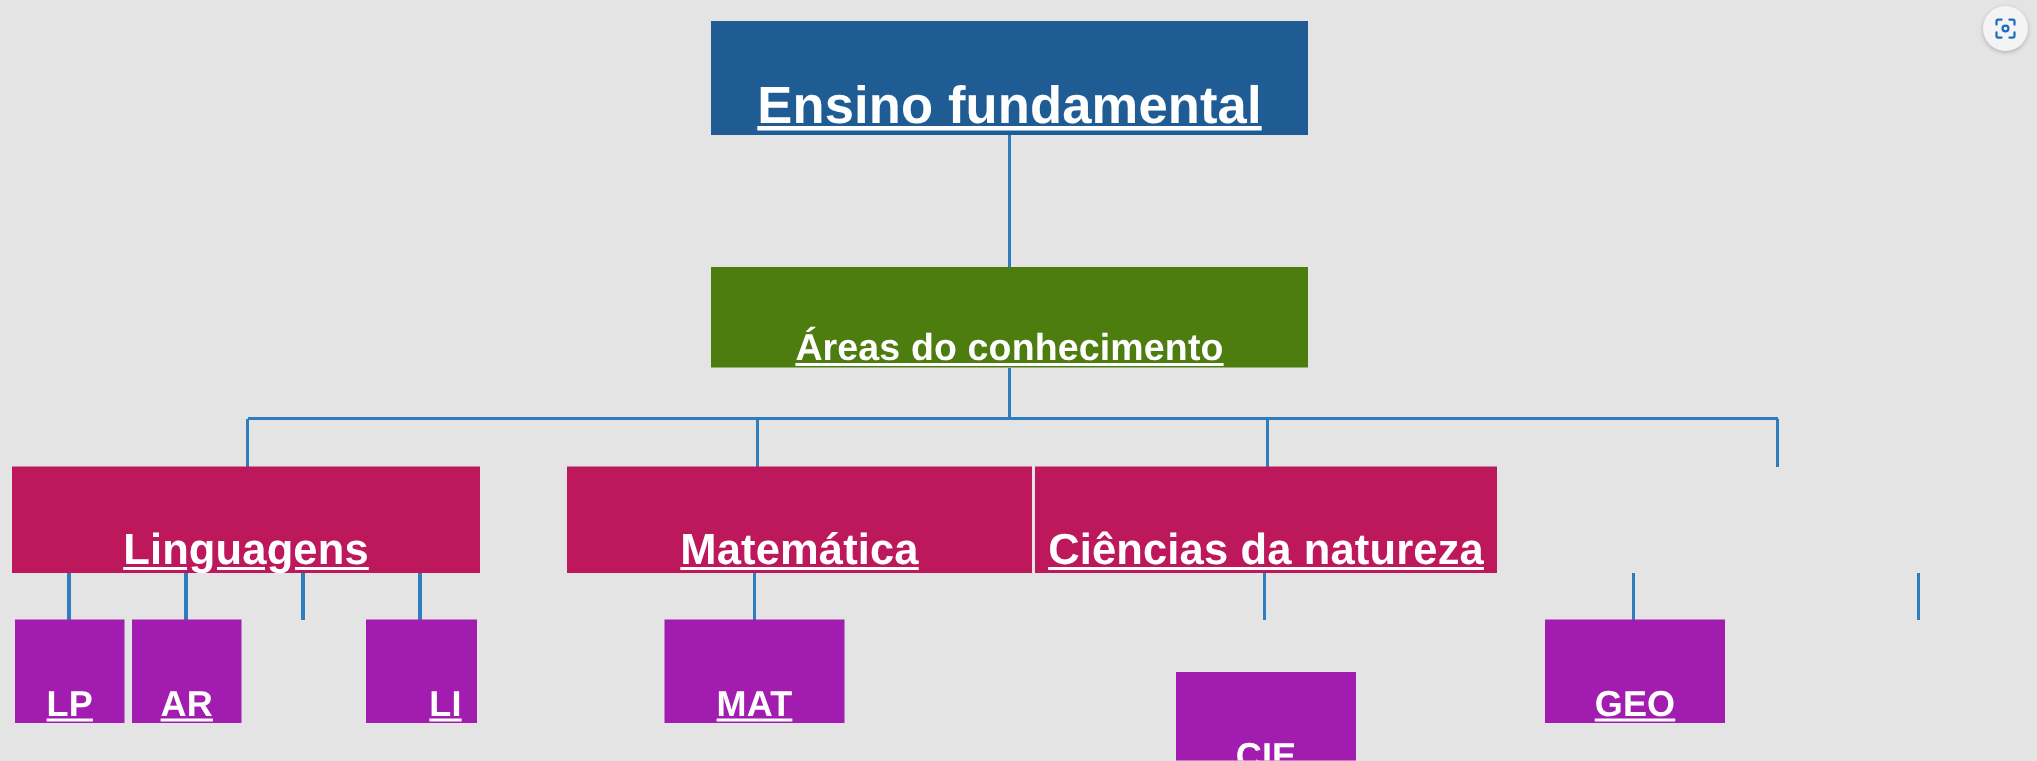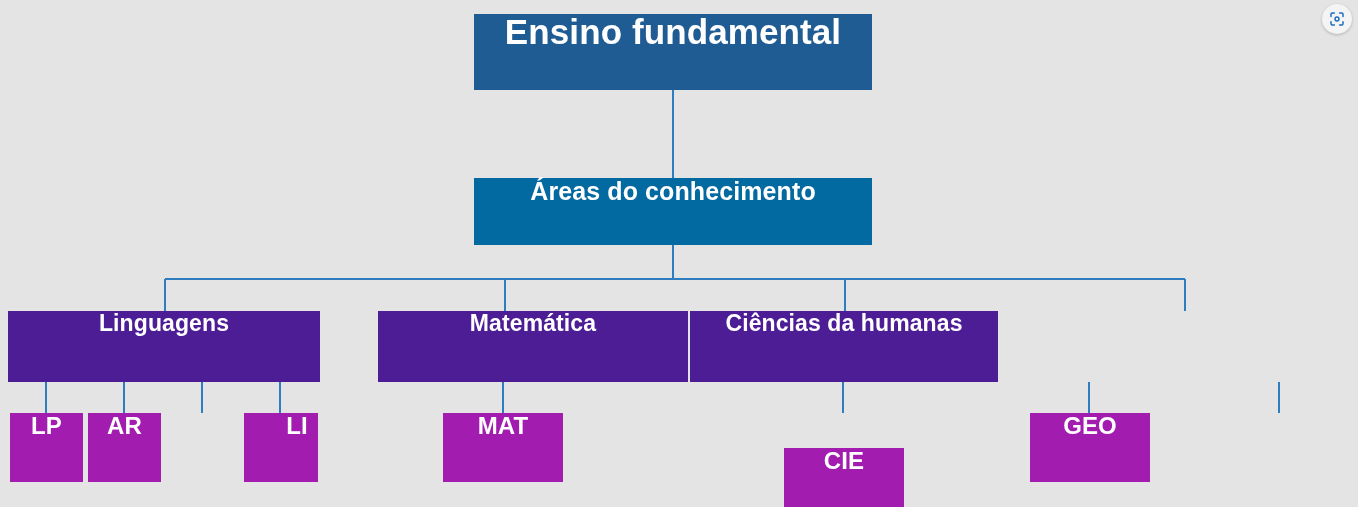--- a/index.html
+++ b/index.html
@@ -30,42 +30,43 @@
     height: 507px;
     z-index: 1;
     pointer-events: none;
   }
 
   
   .node {
     position: absolute;
     z-index: 2;
     display: flex;
-    align-items: flex-start;
+    align-items: flex-end;
     justify-content: center;
     box-sizing: border-box;
     color: #ffffff;
     text-align: center;
     line-height: 1.05;
     white-space: nowrap;
     letter-spacing: 0.1px;
+    text-decoration: underline;
   }
   .node-root {
     background: #1f5c94;
     font-size: 35px;
     font-weight: bold;
   }
   .node-level2 {
-    background: #0369a1;
+    background: #4d7c0f;
     font-size: 25px;
     font-weight: bold;
   }
   .node-area {
-    background: #4c1d95;
-    font-size: 23px;
+    background: #be185d;
+    font-size: 29px;
     font-weight: bold;
   }
   .node-leaf {
     background: #a21caf;
     font-size: 24px;
     font-weight: bold;
   }
 
   
   #scan-button {
@@ -128,21 +129,21 @@
 
   <div class="node node-area" style="left:8px; top:311px; width:312px; height:71px;">
     <span>Linguagens</span>
   </div>
 
   <div class="node node-area" style="left:350px; top:311px; width:310px; height:71px;margin-left:28px;">
     <span>Matemática</span>
   </div>
 
   <div class="node node-area" style="left:690px; top:311px; width:308px; height:71px;">
-    <span>Ciências da humanas</span>
+    <span>Ciências da natureza</span>
   </div>
 
 
   <div class="node node-leaf" style="left:10px; top:413px; width:73px; height:69px;">
     <span>LP</span>
   </div>
 
   <div class="node node-leaf" style="left:88px; top:413px; width:73px; height:69px;">
     <span>AR</span>
   </div>

